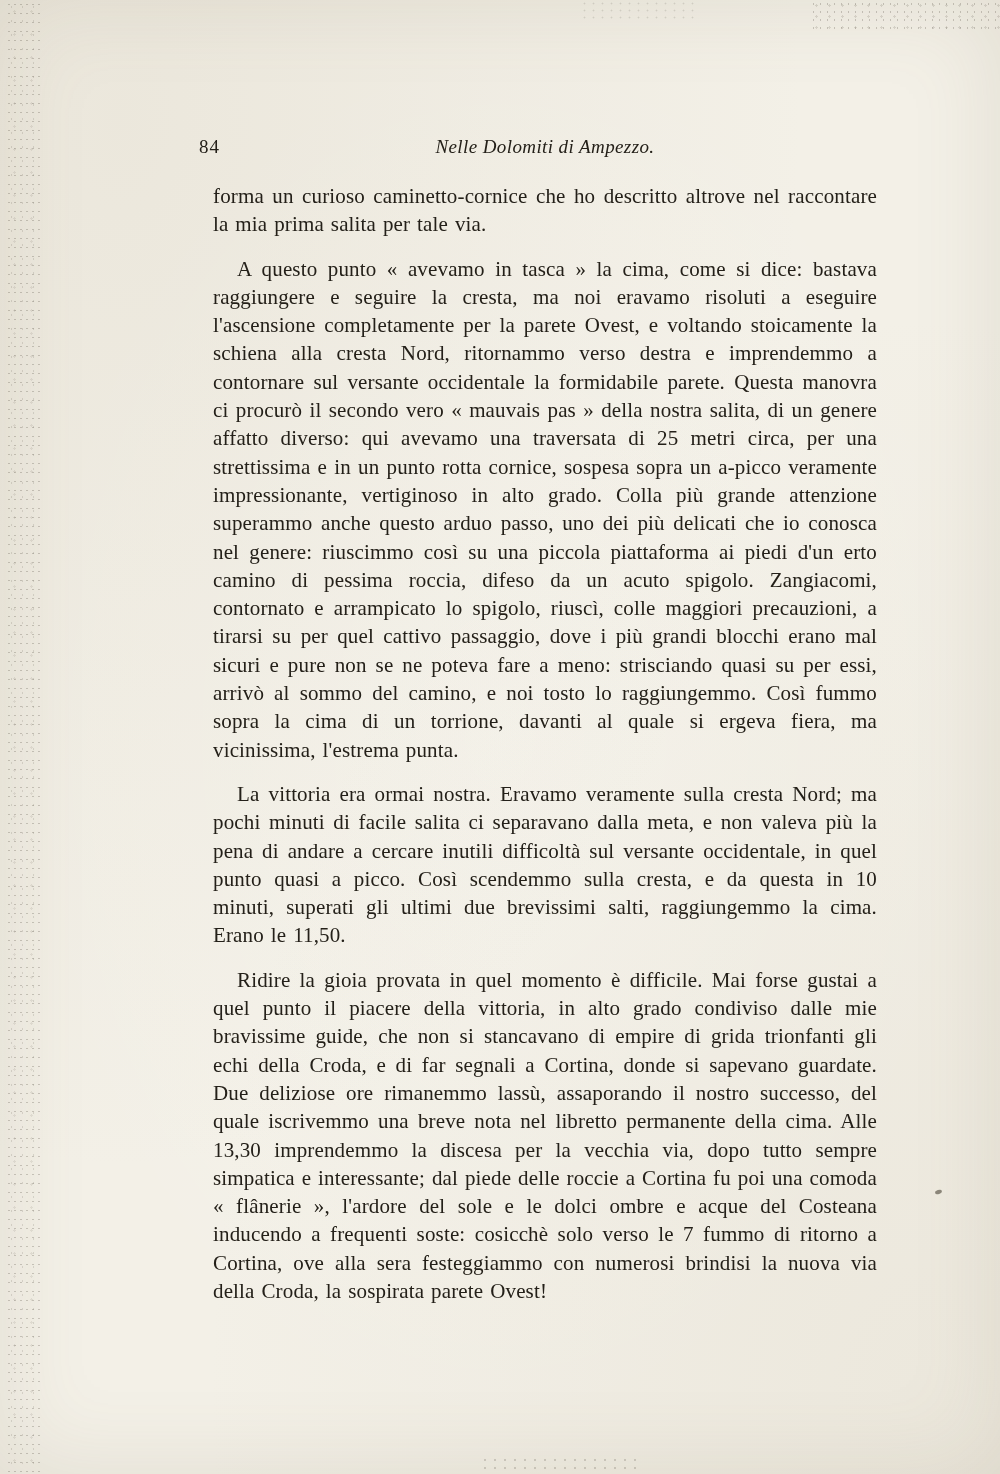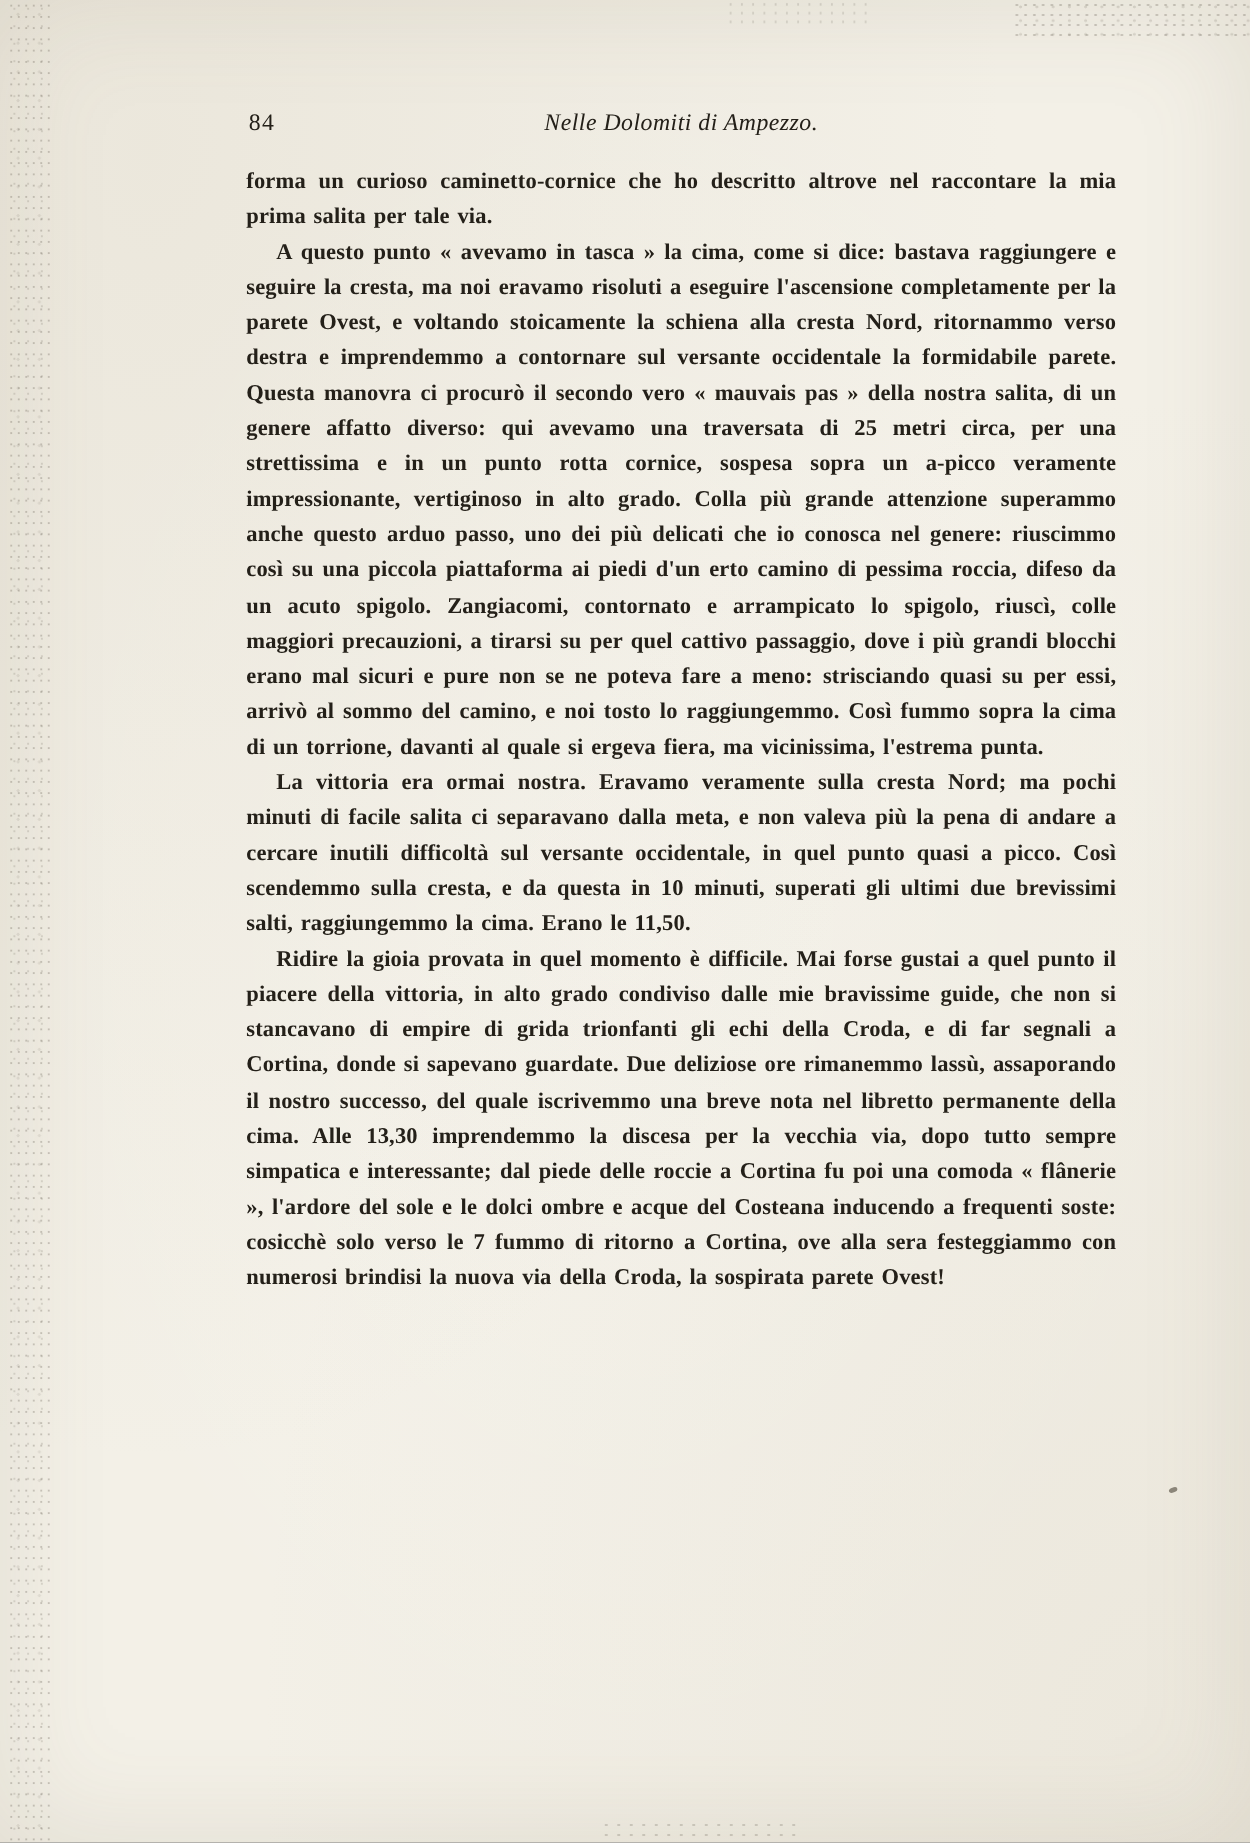--- a/index.html
+++ b/index.html
@@ -76,44 +76,44 @@
     position: absolute;
     left: 197px;
     top: 88px;
     width: 696px;
   }
 
   .running-head {
     position: relative;
     height: 30px;
     margin-bottom: 12px;
+    margin-top: 48px;
   }
   .page-number {
     position: absolute;
     left: 2px;
     top: 0;
     font-size: 19px;
     letter-spacing: 1px;
   }
   .head-title {
     display: block;
     text-align: center;
     font-style: italic;
     font-size: 19px;
     letter-spacing: 0.4px;
   }
 
   .body-text p {
-    margin: 0;
-    font-size: 18px;
+    margin: 16px;
+    font-size: 21px;
     line-height: 28.3px;
     text-align: justify;
     letter-spacing: 0.15px;
     word-spacing: 1.5px;
-    font-weight: bold;
   }
   .body-text p.indent {
     text-indent: 24px;
   }
 </style>
 </head>
 <body>
 
 <div class="page">
 

